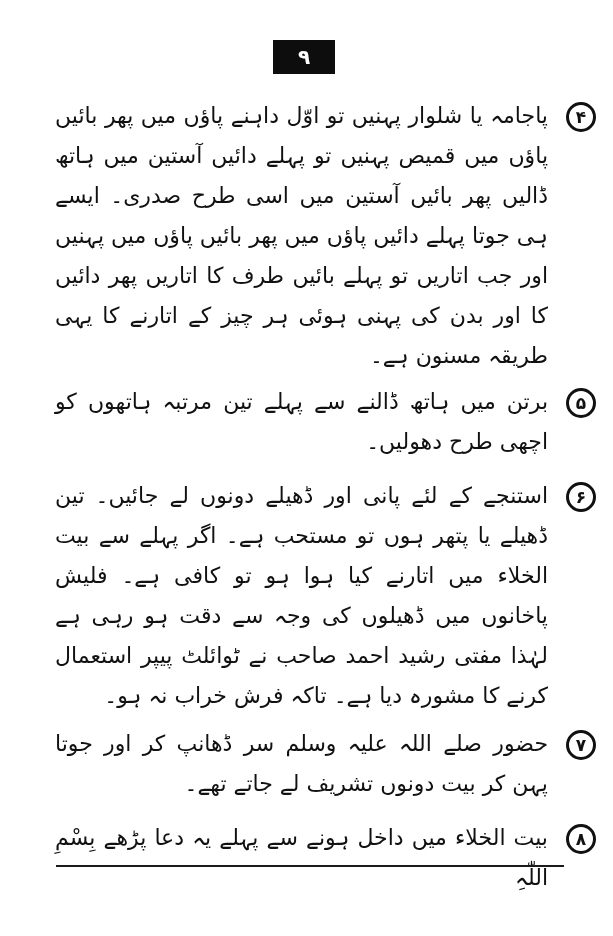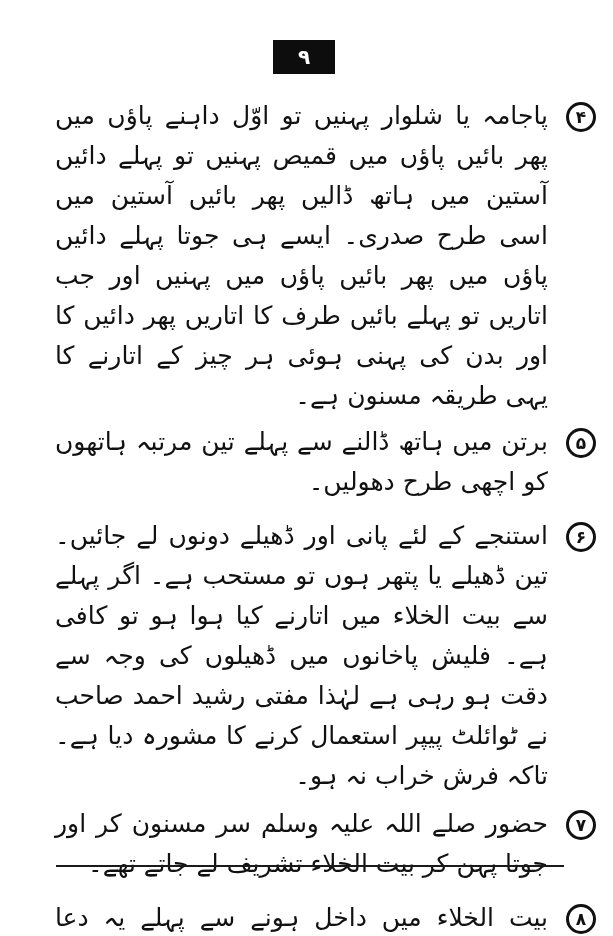--- a/index.html
+++ b/index.html
@@ -38,21 +38,21 @@
       width: 30px; height: 30px;
       border: 3px solid #111;
       border-radius: 50%;
       display: flex; align-items: center; justify-content: center;
       font-size: 17px;
       font-weight: bold;
       direction: rtl;
       box-sizing: border-box;
     }
     .item-text {
-      font-size: 25px;
+      font-size: 22px;
       line-height: 40px;
       text-align: justify;
       text-align-last: right;
       margin-left: 7px;
     }
     .divider {
       position: absolute;
       left: 56px; top: 865px;
       width: 508px; height: 2px;
       background: #1a1a1a;
@@ -76,21 +76,21 @@
     <div class="item-text">برتن میں ہاتھ ڈالنے سے پہلے تین مرتبہ ہاتھوں کو اچھی طرح دھولیں۔</div>
   </div>
 
   <div class="item">
     <div class="item-num">۶</div>
     <div class="item-text">استنجے کے لئے پانی اور ڈھیلے دونوں لے جائیں۔ تین ڈھیلے یا پتھر ہوں تو مستحب ہے۔ اگر پہلے سے بیت الخلاء میں اتارنے کیا ہوا ہو تو کافی ہے۔ فلیش پاخانوں میں ڈھیلوں کی وجہ سے دقت ہو رہی ہے لہٰذا مفتی رشید احمد صاحب نے ٹوائلٹ پیپر استعمال کرنے کا مشورہ دیا ہے۔ تاکہ فرش خراب نہ ہو۔</div>
   </div>
 
   <div class="item" style="margin-bottom:14px;">
     <div class="item-num">۷</div>
-    <div class="item-text">حضور صلے اللہ علیہ وسلم سر مسنون کر اور جوتا پہن کر بیت الخلاء تشریف لے جاتے تھے۔</div>
+    <div class="item-text">حضور صلے اللہ علیہ وسلم سر ڈھانپ کر اور جوتا پہن کر بیت دونوں تشریف لے جاتے تھے۔</div>
   </div>
 
   <div class="item">
     <div class="item-num">۸</div>
     <div class="item-text">
       <span>بیت الخلاء میں داخل ہونے سے پہلے یہ دعا پڑھے بِسْمِ اللّٰہِ</span>
       
     </div>
   </div>
 </div>

